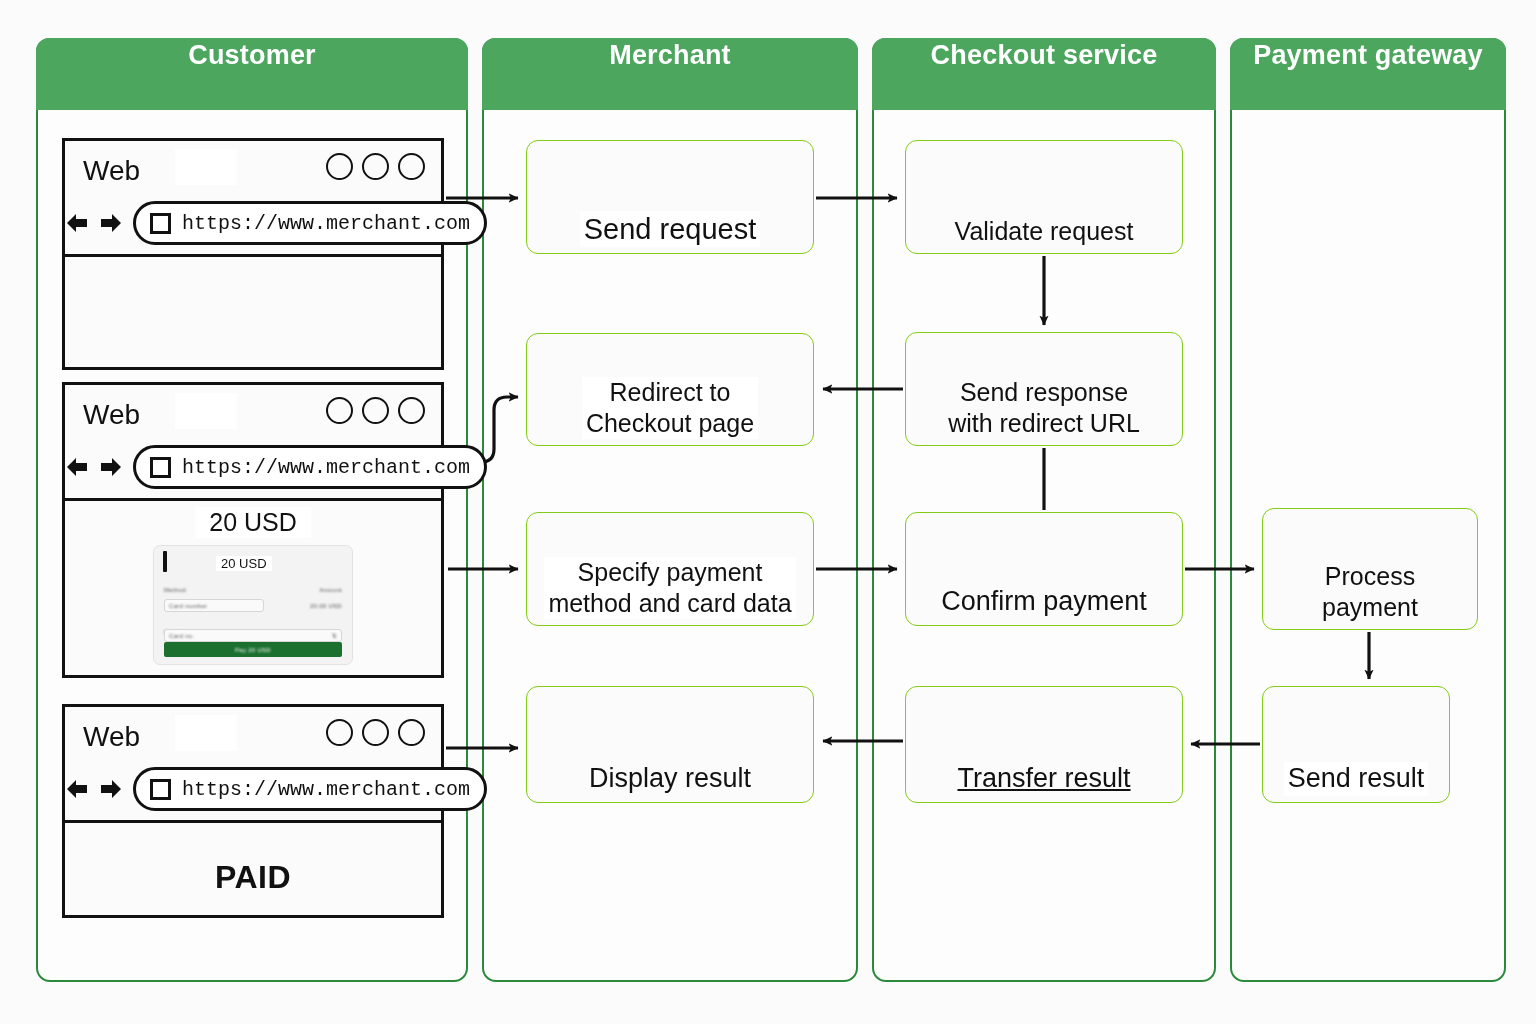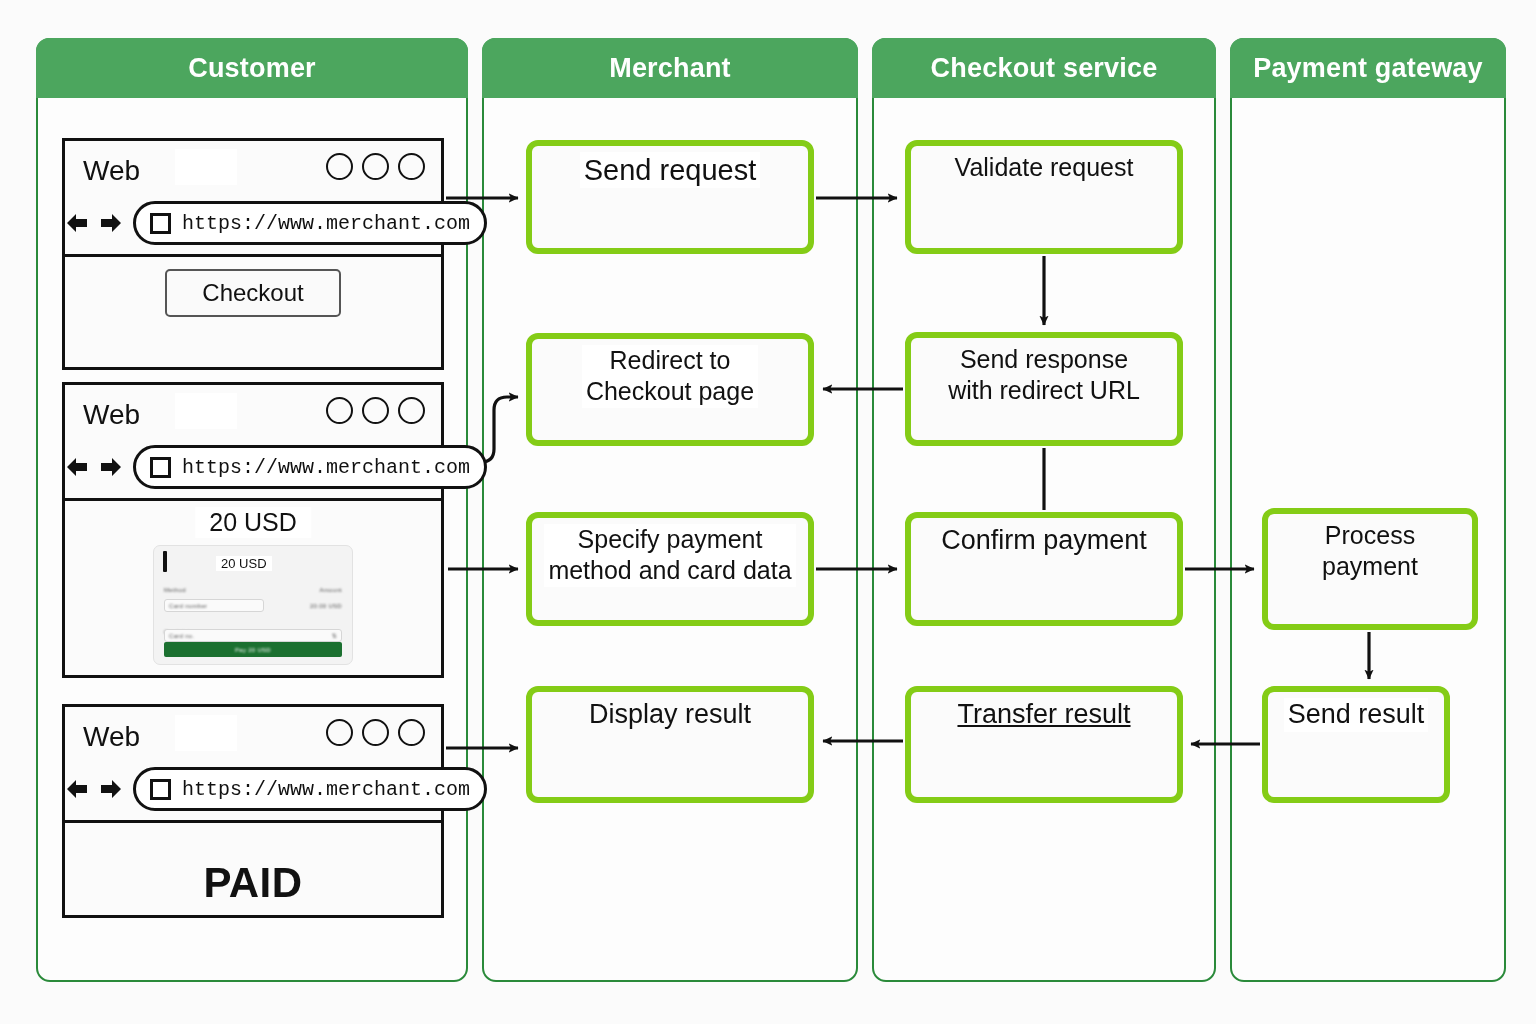--- a/index.html
+++ b/index.html
@@ -20,52 +20,51 @@
     top: 38px;
     bottom: 42px;
     border: 2px solid #2a8a3a;
     border-radius: 14px;
     background: #fdfdfd;
     box-sizing: border-box;
   }
   .lane-head {
     position: absolute;
     left: -2px; right: -2px; top: -2px;
-    height: 60px;
+    height: 72px;
     background: #4ca65e;
     border: 2px solid #4ca65e;
     border-radius: 13px 13px 0 0;
     box-sizing: border-box;
     display: flex;
-    align-items: center;
     justify-content: center;
   }
   .lane-head-title {
     color: #ffffff;
     font-size: 27px;
     font-weight: bold;
     letter-spacing: .2px;
     white-space: nowrap;
   }
 
   
   #lane-customer { left: 36px;   width: 432px; }
   #lane-merchant { left: 482px;  width: 376px; }
   #lane-checkout { left: 872px;  width: 344px; }
   #lane-gateway  { left: 1230px; width: 276px; }
 
   
   .pbox {
     position: absolute;
-    border: 6px solid #84cc16;
+    border: 1px solid #84cc16;
     border-radius: 12px;
     background: #fbfbfb;
     box-sizing: border-box;
     display: flex;
-    align-items: flex-start;
+    align-items: flex-end;
     justify-content: center;
     text-align: center;
     color: #111111;
     font-size: 25px;
     line-height: 1.25;
     padding: 6px 12px;
   }
   .pbox .hl { background: #ffffff; padding: 0 4px; }
 
   
@@ -152,21 +151,21 @@
     width: 172px; height: 44px;
     border: 2px solid #555555;
     border-radius: 5px;
     background: #fafafa;
     display: flex; align-items: center; justify-content: center;
     font-size: 24px;
     color: #111111;
   }
   .paid-text {
     text-align: center;
-    font-size: 42px;
+    font-size: 32px;
     font-weight: bold;
     color: #111111;
     margin-top: 36px;
     letter-spacing: .5px;
   }
 
   
   .amount-top {
     position: absolute;
     left: 50%; transform: translateX(-50%);
@@ -294,21 +293,20 @@
       <svg class="arrow-glyph" viewBox="0 0 24 24">
           <path d="M13,3 L13,8 L2,8 L2,16 L13,16 L13,21 L22,12 Z" fill="#111"></path>
         </svg>
       <div class="urlbar">
         <span class="url-square"></span>
         <span class="url-text">https://www.merchant.com</span>
       </div>
     </div>
   </div>
   <div class="bodyarea">
-    <div class="checkout-btn">Checkout</div>
   </div>
 </div>
 
 <div class="browser" id="browser-2">
   <div class="chrome">
     <span class="chrome-label">Web</span>
     <span class="chrome-blank"></span>
     <span class="dots">
       <span class="dot"></span>
       <span class="dot"></span>

